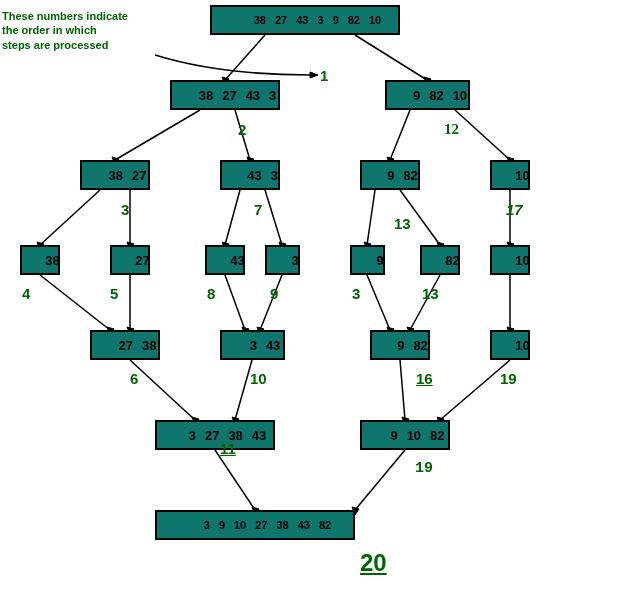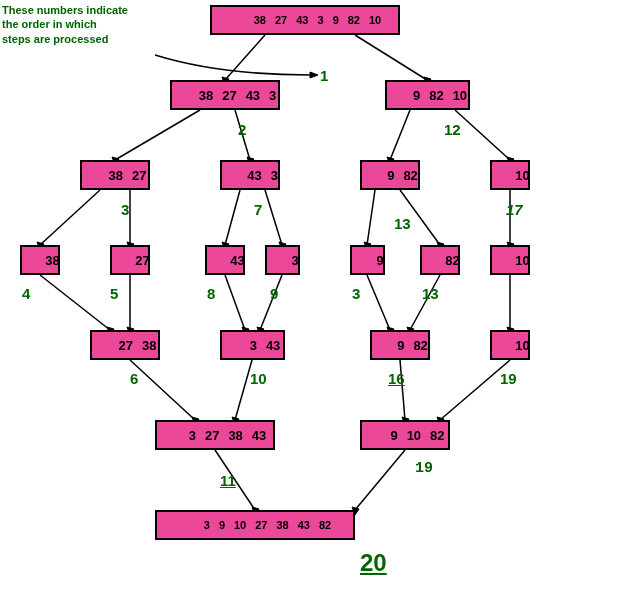--- a/index.html
+++ b/index.html
@@ -7,21 +7,21 @@
       width: 618px;
       height: 595px;
       background: #fff;
       font-family: Arial, sans-serif;
       position: relative;
       overflow: hidden;
     }
     .node {
       position: absolute;
       border: 2px solid #000;
-      background: #ec4899;
+      background: #0f766e;
       display: flex;
       align-items: center;
       justify-content: center;
       font-size: 13px;
       font-weight: bold;
       padding-left: 25px;
     }
     .node span {
       margin: 0 3px;
     }
@@ -54,21 +54,21 @@
       fill: none;
     }
     svg.arrows polygon {
       fill: #000;
       stroke: #000;
     }
   </style>
 </head>
 <body>
 
-<div class="annotation" style="left:2px;top:3px;">These numbers indicate<br>the order in which<br>steps are processed</div>
+<div class="annotation" style="left:2px;top:9px;">These numbers indicate<br>the order in which<br>steps are processed</div>
 
 <svg class="arrows">
 
   <path d="M 155 55 Q 220 75 310 75" stroke="#006400" stroke-width="1.5" fill="none"></path>
   <polygon points="310,72 318,75 310,78" fill="#006400" stroke="#006400"></polygon>
 
   <line x1="265" y1="35" x2="225" y2="80"></line>
   <polygon points="222,77 225,85 229,79"></polygon>
 
   <line x1="355" y1="35" x2="427" y2="80"></line>
@@ -231,31 +231,31 @@
       <span>27</span>
       <span>38</span>
       <span>43</span>
       <span>82</span>
     </div>
   </div>
 
 <div id="steps-container">
     <div class="step-num" style="left: 320px; top: 67px;">1</div>
     <div class="step-num" style="left: 238px; top: 121px;">2</div>
-    <div class="step-num" style="left: 444px; top: 121px;">12</div>
+    <div class="step-num" style="left: 444px; top: 121px; font-family: Liberation Serif, serif;">12</div>
     <div class="step-num" style="left: 121px; top: 201px;">3</div>
     <div class="step-num" style="left: 254px; top: 201px;">7</div>
     <div class="step-num" style="left: 394px; top: 201px; margin-top: 14px;">13</div>
     <div class="step-num" style="left: 506px; top: 201px; font-style: italic;">17</div>
     <div class="step-num" style="left: 22px; top: 285px;">4</div>
     <div class="step-num" style="left: 110px; top: 285px;">5</div>
     <div class="step-num" style="left: 207px; top: 285px;">8</div>
     <div class="step-num" style="left: 270px; top: 285px;">9</div>
     <div class="step-num" style="left: 352px; top: 285px;">3</div>
     <div class="step-num" style="left: 422px; top: 285px;">13</div>
     <div class="step-num" style="left: 130px; top: 370px;">6</div>
     <div class="step-num" style="left: 250px; top: 370px;">10</div>
-    <div class="step-num" style="left: 388px; top: 370px; text-decoration: underline;">16</div>
+    <div class="step-num" style="left: 416px; top: 370px; text-decoration: underline;">16</div>
     <div class="step-num" style="left: 500px; top: 370px;">19</div>
-    <div class="step-num" style="left: 220px; top: 472px; text-decoration: underline;">11</div>
+    <div class="step-num" style="left: 220px; top: 440px; text-decoration: underline;">11</div>
     <div class="step-num" style="left: 415px; top: 460px; font-family: Liberation Mono, monospace;">19</div>
     <div class="step-num large" style="left: 360px; top: 549px; text-decoration: underline;">20</div>
   </div>
 
 </body></html>

